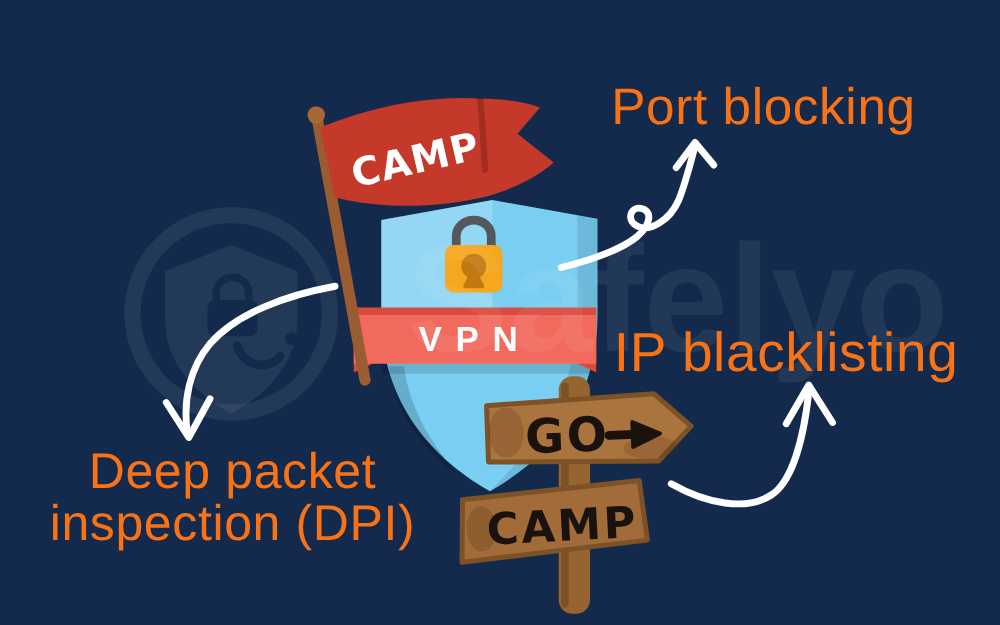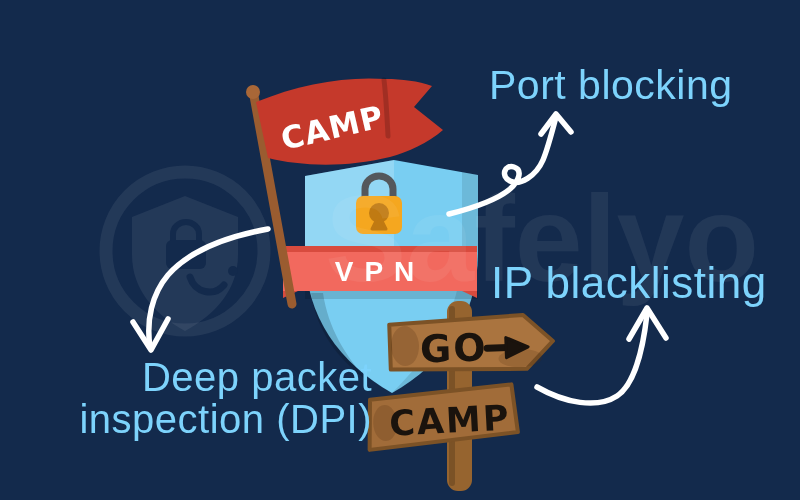--- a/index.html
+++ b/index.html
@@ -9,26 +9,26 @@
     font-family:"Liberation Sans", sans-serif;
   }
   .layer{position:absolute;left:0;top:0;width:800px;height:500px;display:block;}
   .wm-text{
     position:absolute;left:292px;top:178px;
     font-size:122px;font-weight:bold;letter-spacing:0px;line-height:1;
     color:rgba(255,255,255,0.065);white-space:nowrap;
     user-select:none;pointer-events:none;margin-left:33px;
   }
   .callout{
-    position:absolute;color:#7dd3fc;letter-spacing:0.5px;
+    position:absolute;color:#f97316;letter-spacing:0.5px;
     font-weight:400;
   }
   .callout.port{left:489px;top:62px;font-size:41px;white-space:nowrap;}
   .callout.ip{left:491px;top:242px;font-size:44px;white-space:nowrap;margin-top:16px;}
-  .callout.dpi{left:0px;top:356px;width:372px;font-size:40px;line-height:1.05;text-align:right;}
+  .callout.dpi{left:0px;top:356px;width:372px;font-size:40px;line-height:1.05;text-align:center;}
 </style>
 </head>
 <body>
 
 <div class="stage">
 
   <svg class="layer" viewBox="0 0 800 500">
 
     <g>
       <circle cx="185" cy="251" r="79" fill="none" stroke="rgba(255,255,255,0.07)" stroke-width="13"></circle>

